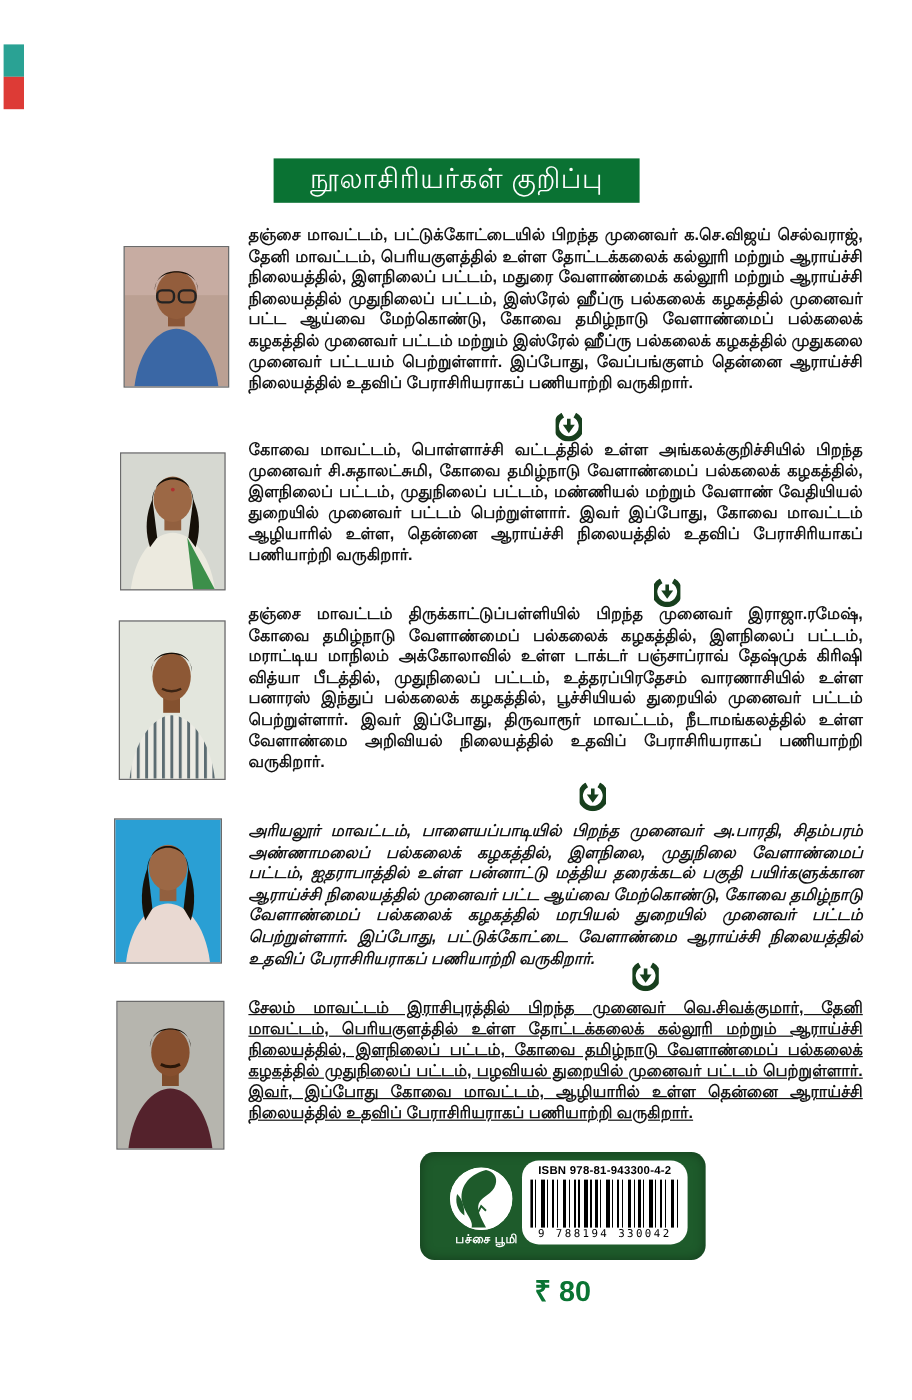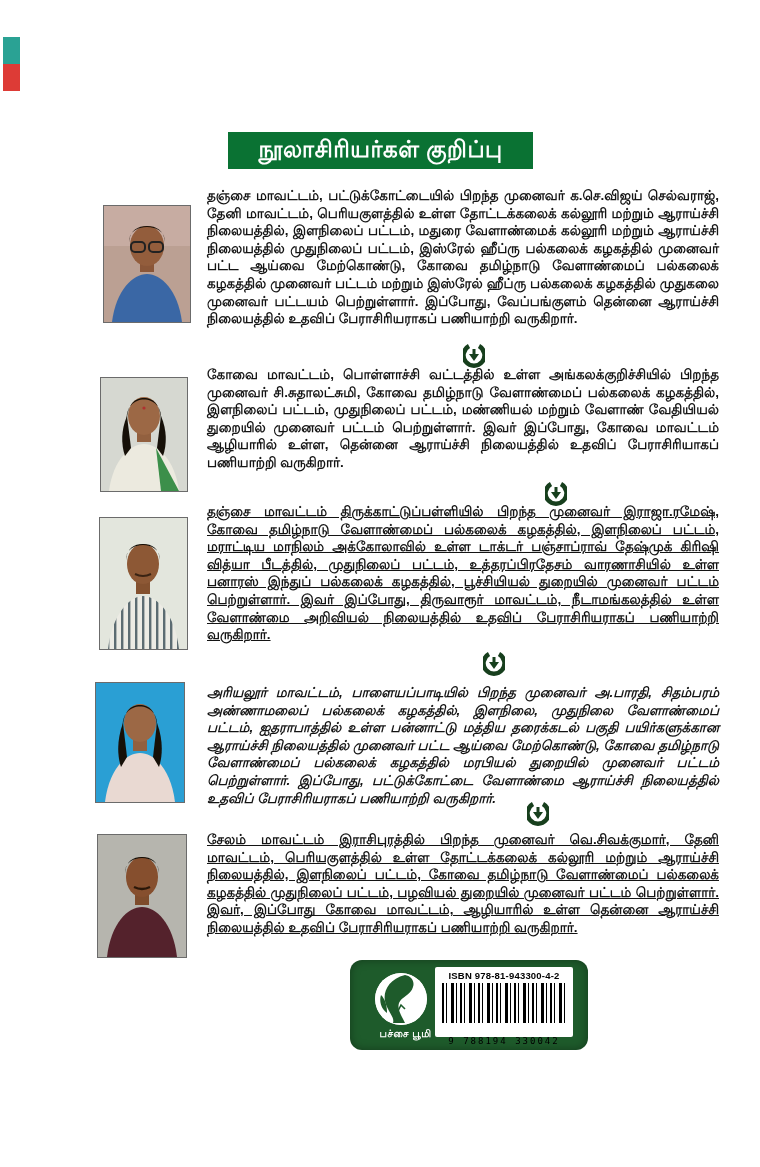--- a/index.html
+++ b/index.html
@@ -4,59 +4,59 @@
 <style>
   html,body{margin:0;padding:0;background:#ffffff;}
   .page{position:relative;width:760px;height:1167px;background:#ffffff;overflow:hidden;
         font-family:"Liberation Sans",sans-serif;}
   
   .corner{position:absolute;left:3px;width:17px;height:27px;}
   .corner-teal{top:37px;background:#2aa294;}
   .corner-red{top:64px;background:#dd3b36;}
   
   .title-bar{position:absolute;left:228px;top:132px;width:305px;height:37px;
-             background:#0a7233;color:#ffffff;font-weight:bold;font-size:23px;
+             background:#0a7233;color:#ffffff;font-weight:normal;font-size:23px;
              display:flex;align-items:center;justify-content:center;letter-spacing:.5px;}
   
   .photo{position:absolute;border:1px solid #6b6b6b;overflow:hidden;background:#ccc;}
   .photo svg{display:block;width:100%;height:100%;}
   .photo1{left:103px;top:205px;width:86px;height:116px;}
   .photo2{left:100px;top:377px;width:86px;height:113px;}
   .photo3{left:99px; top:517px;width:87px;height:131px;}
   .photo4{left:95px; top:682px;width:88px;height:119px;}
   .photo5{left:97px; top:834px;width:88px;height:122px;}
   
   .bio{position:absolute;left:207px;width:512px;color:#141414;font-weight:bold;
        font-size:13.5px;line-height:17.6px;text-align:justify;}
-  .bio1{top:187px;} .bio2{top:366px;} .bio3{top:503px;text-decoration:underline;} .bio4{top:684px;font-style:italic;} .bio5{top:831px;text-decoration:underline;}
+  .bio1{top:187px;} .bio2{top:366px;} .bio3{top:503px;} .bio4{top:684px;font-style:italic;} .bio5{top:831px;text-decoration:underline;}
   
   .divider{position:absolute;width:22px;height:24px;}
   .d1{left:463px;top:344px;} .d2{left:545px;top:482px;}
   .d3{left:483px;top:652px;} .d4{left:527px;top:802px;}
   .divider svg{display:block;width:100%;height:100%;}
   
   .footer-block{position:absolute;left:350px;top:960px;width:238px;height:90px;
                 background:#1e5b2b;border-radius:12px;
                 box-shadow:inset 0 0 10px rgba(0,0,0,.35);}
   .logo-wrap{position:absolute;left:0;top:0;width:85px;height:90px;margin-left:13px;}
   .logo-circle{position:absolute;left:12px;top:13px;width:52px;height:52px;border-radius:50%;
                background:#ffffff;overflow:hidden;}
   .logo-circle svg{display:block;width:100%;height:100%;}
   .logo-text{position:absolute;left:0;top:68px;width:85px;text-align:center;color:#ffffff;
              font-weight:bold;font-size:10px;letter-spacing:.5px;}
   .barcode-box{position:absolute;left:85px;top:7px;width:138px;height:70px;background:#ffffff;
-               border-radius:2px;padding:0;}
+               border-radius:14px;padding:0;}
   .isbn-text{width:100%;text-align:center;font-weight:bold;color:#000;font-size:9.5px;
              padding-top:3px;letter-spacing:.2px;}
   .barcode-stripes{margin:2px auto 0 auto;width:124px;height:40px;
      background:repeating-linear-gradient(90deg,
         #000 0 2px,#fff 2px 4px,#000 4px 5px,#fff 5px 9px,
         #000 9px 12px,#fff 12px 14px,#000 14px 15px,#fff 15px 18px);}
   .barcode-digits{width:100%;text-align:center;font-family:"DejaVu Sans Mono",monospace;
-                  font-size:9px;color:#000;margin-top:13px;letter-spacing:2px;}
+                  font-size:9px;color:#000;margin-top:1px;letter-spacing:2px;}
   .price{position:absolute;left:350px;top:1058px;width:238px;text-align:center;
          color:#0a7433;font-weight:bold;font-size:24px;}
 </style>
 </head>
 <body>
 
 <div class="page">
 
   <div class="corner corner-teal"></div>
   <div class="corner corner-red"></div>
@@ -175,14 +175,15 @@
       </div>
       <div class="logo-text">பச்சை பூமி</div>
     </div>
     <div class="barcode-box">
       <div class="isbn-text">ISBN 978-81-943300-4-2</div>
       <div class="barcode-stripes"></div>
       <div class="barcode-digits">9 788194 330042</div>
     </div>
   </div>
 
+  <div class="price">₹ 80</div>
 
 </div>
 
 </body></html>

